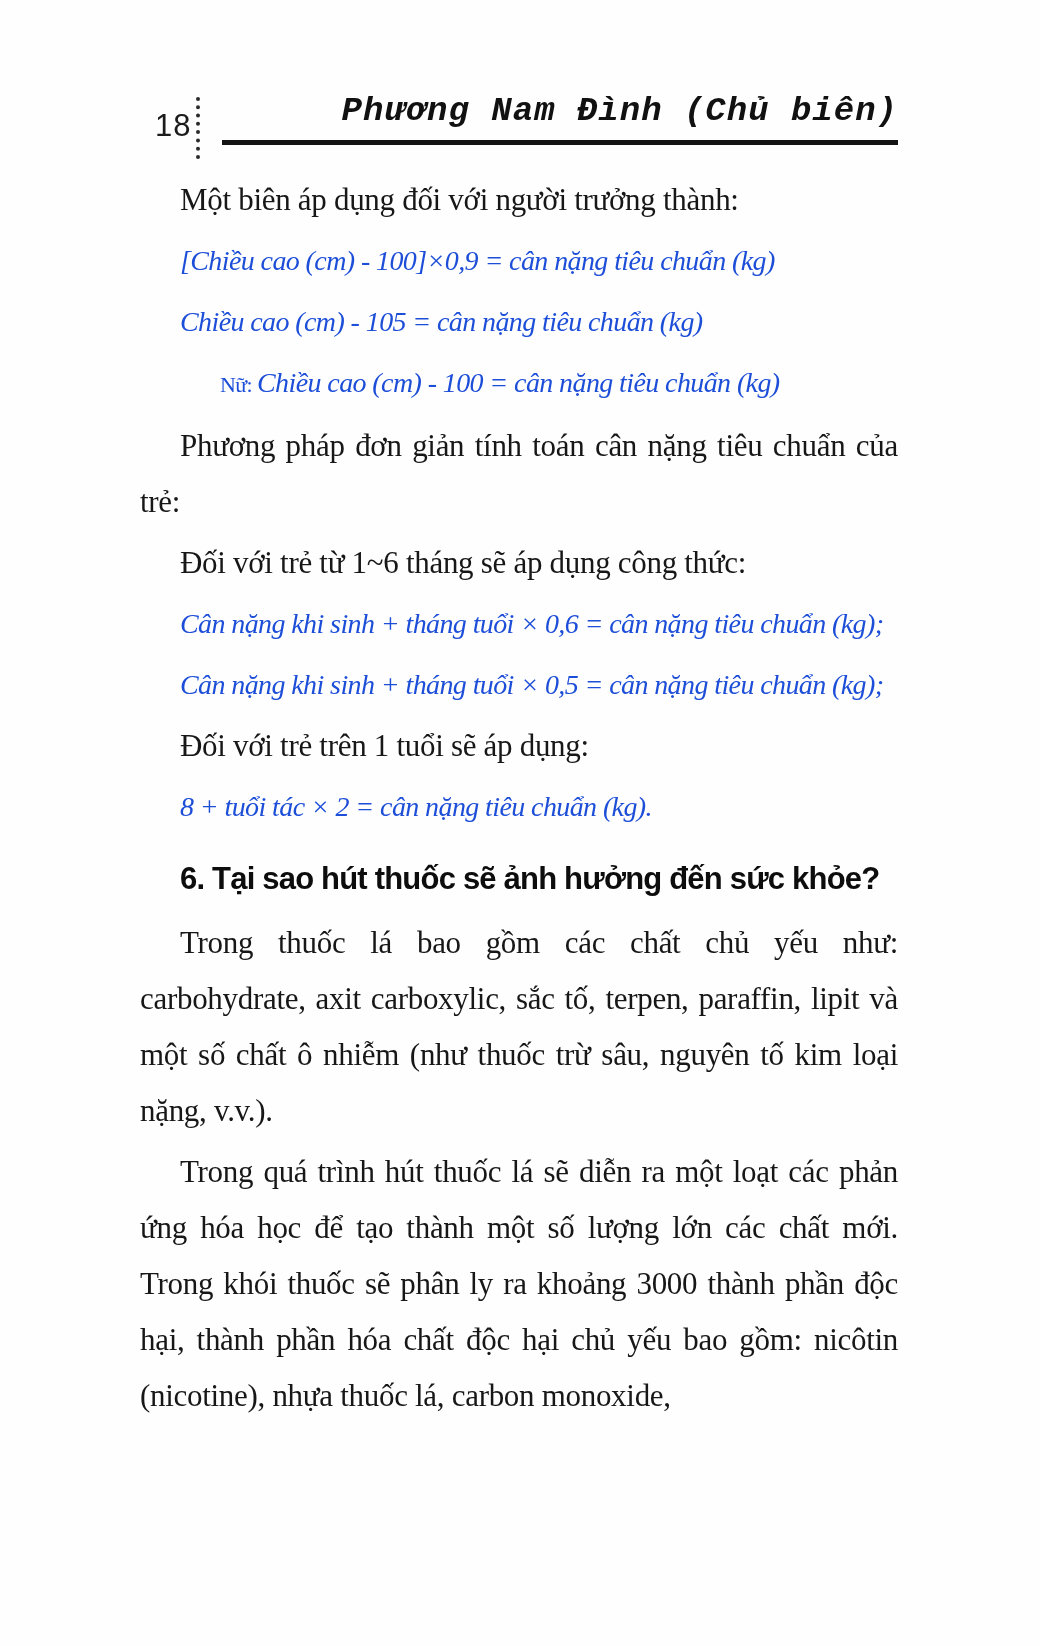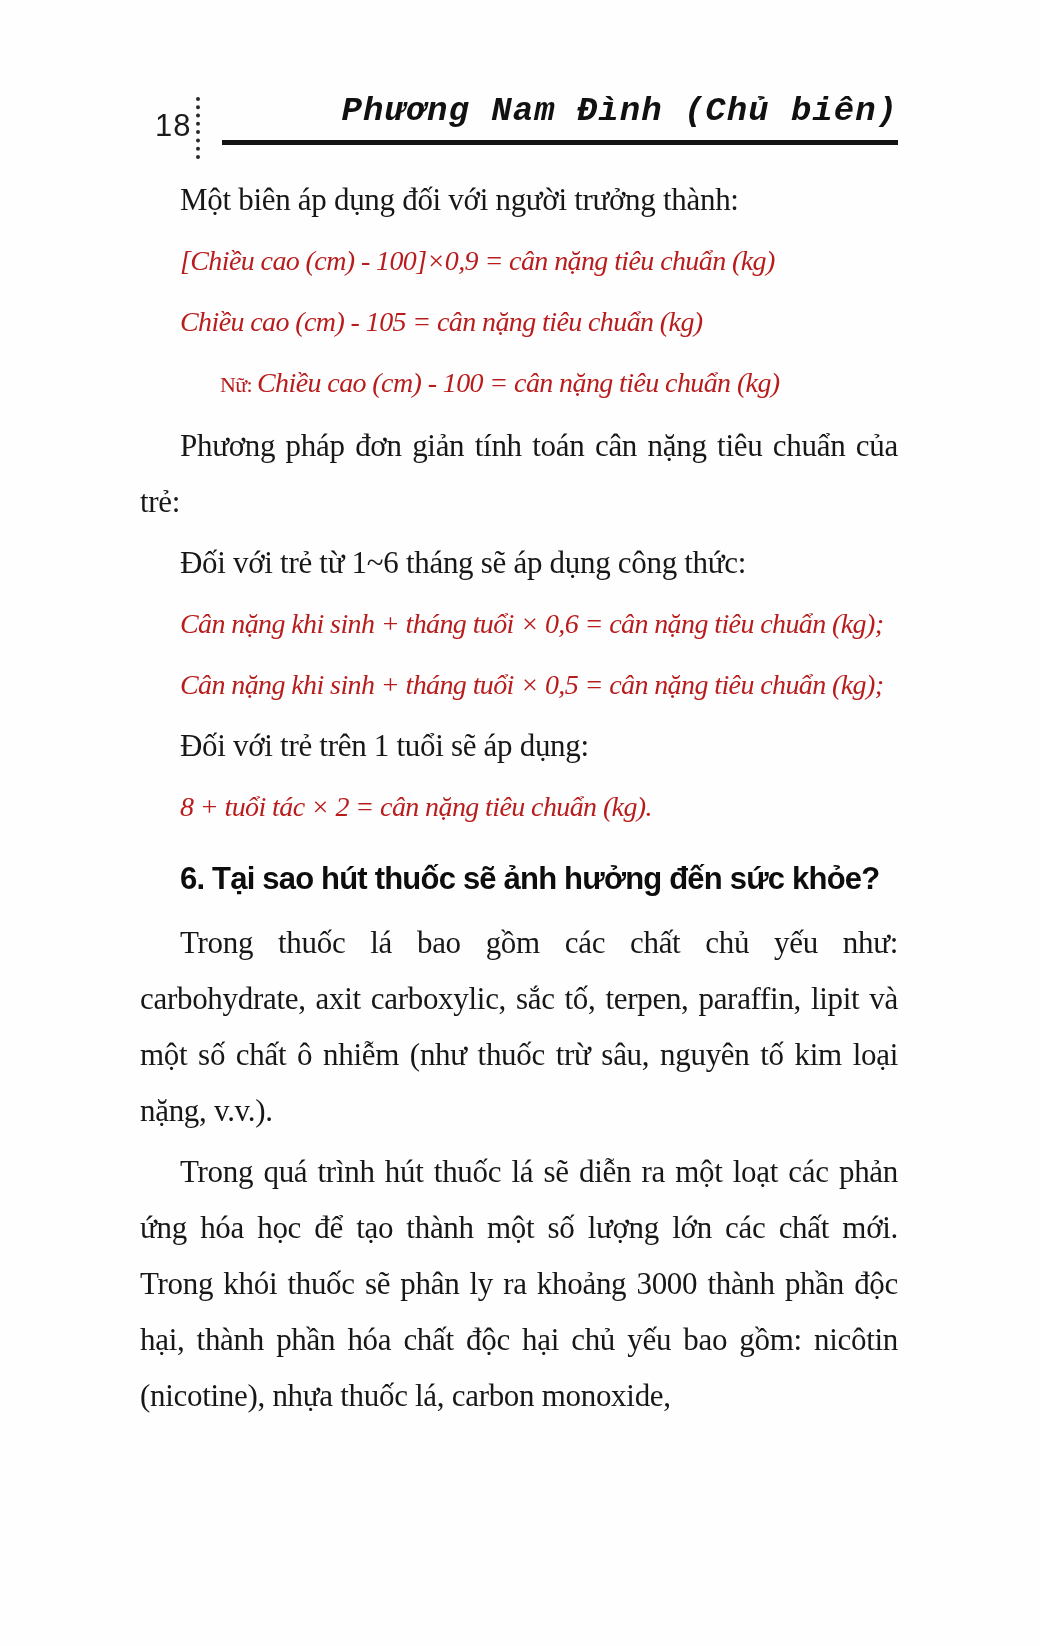--- a/index.html
+++ b/index.html
@@ -73,21 +73,21 @@
     letter-spacing: -0.3px;
     text-align: justify;
     color: #171717;
   }
   .formula {
     font-style: italic;
     font-size: 28px;
     line-height: 56px;
     letter-spacing: -0.6px;
     white-space: nowrap;
-    color: #b91c1c;
+    color: #1d4ed8;
   }
   .formula .roman {
     font-style: normal;
     font-size: 22px;
     margin-left: 40px;
   }
   .section-heading {
     font-family: "Liberation Sans", sans-serif;
     font-weight: 700;
     font-size: 31px;

